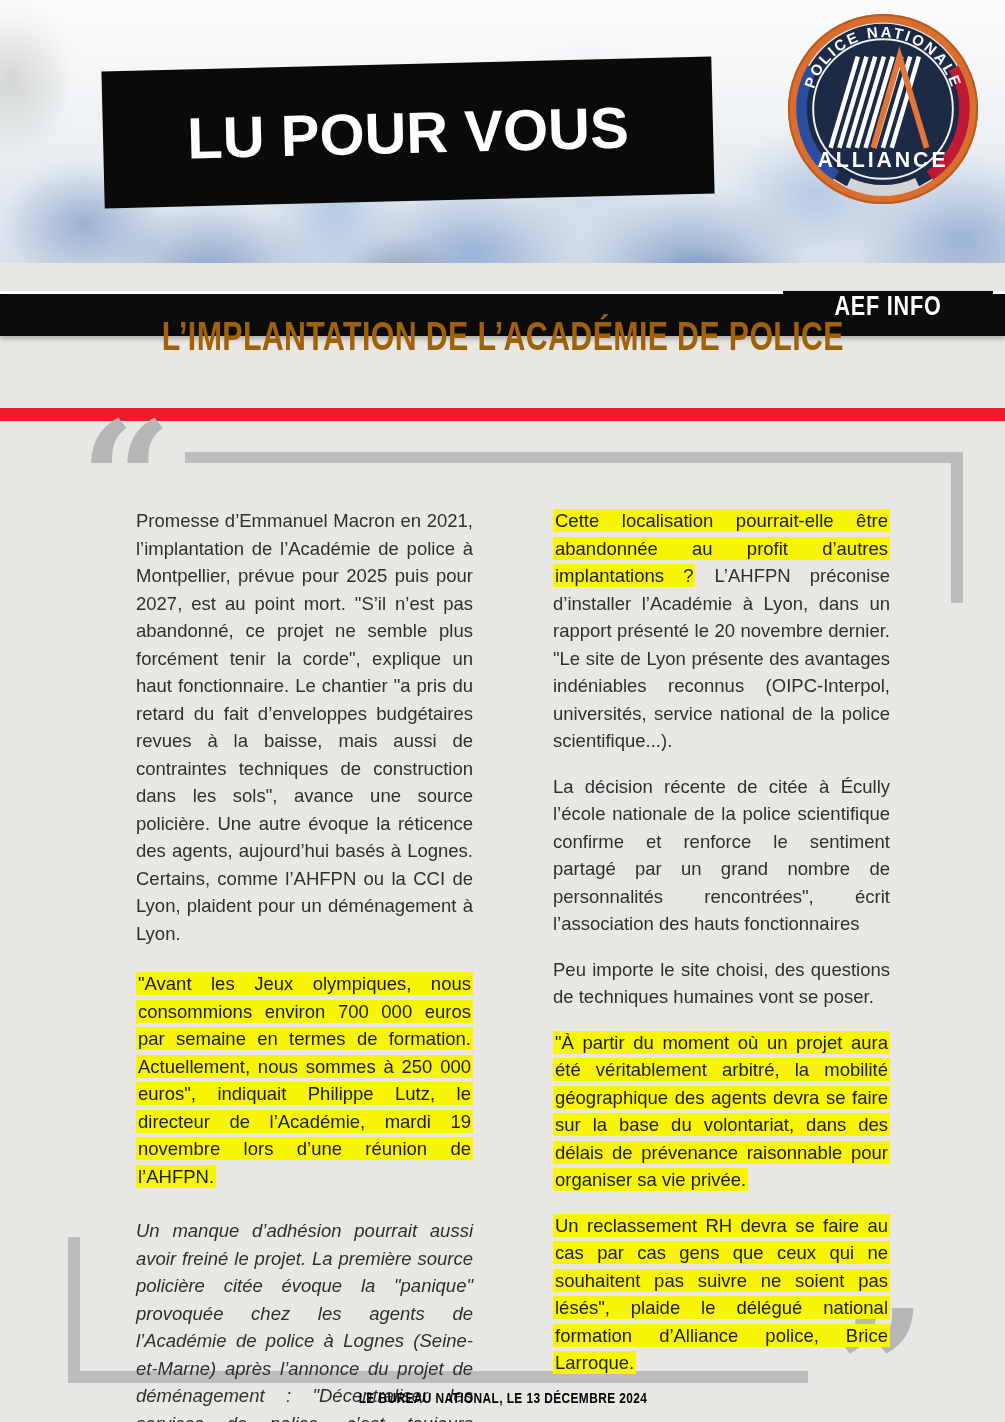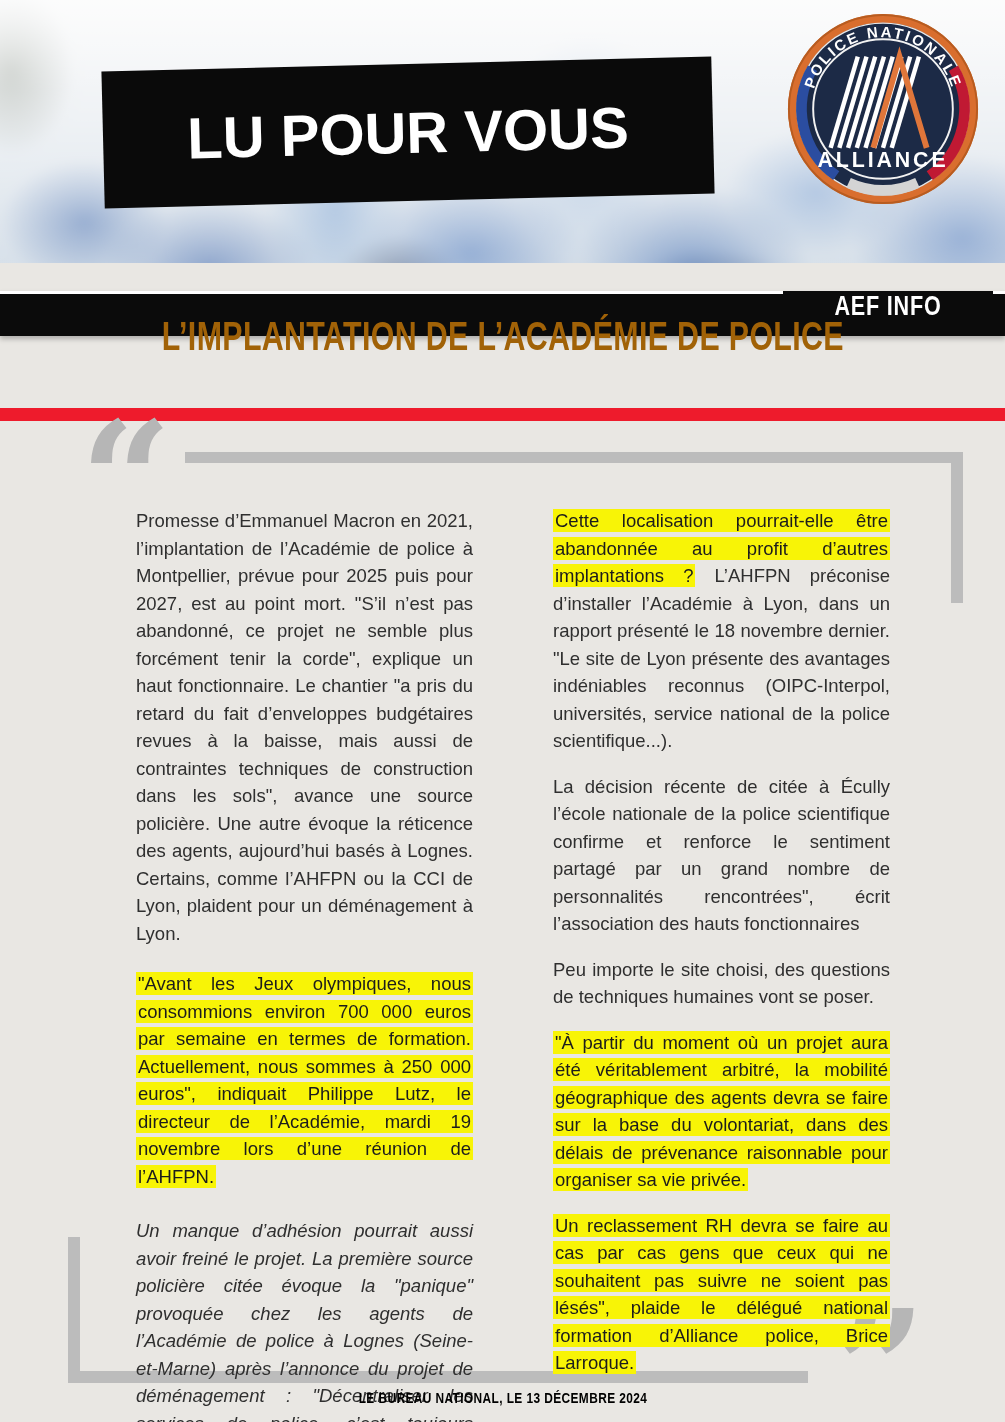--- a/index.html
+++ b/index.html
@@ -135,21 +135,21 @@
   <div class="gbar gbar-bot-h"></div>
   <div class="q q-close">”</div>
 
   <main class="columns">
     <div class="col">
       <p>Promesse d’Emmanuel Macron en 2021, l’implantation de l’Académie de police à Montpellier, prévue pour 2025 puis pour 2027, est au point mort. "S’il n’est pas abandonné, ce projet ne semble plus forcément tenir la corde", explique un haut fonctionnaire. Le chantier "a pris du retard du fait d’enveloppes budgétaires revues à la baisse, mais aussi de contraintes techniques de construction dans les sols", avance une source policière. Une autre évoque la réticence des agents, aujourd’hui basés à Lognes. Certains, comme l’AHFPN ou la CCI de Lyon, plaident pour un déménagement à Lyon.</p>
       <p class="sp1"><mark>"Avant les Jeux olympiques, nous consommions environ 700 000 euros par semaine en termes de formation. Actuellement, nous sommes à 250 000 euros", indiquait Philippe Lutz, le directeur de l’Académie, mardi 19 novembre lors d’une réunion de l’AHFPN.</mark></p>
       <p class="sp2">Un manque d’adhésion pourrait aussi avoir freiné le projet. La première source policière citée évoque la "panique" provoquée chez les agents de l’Académie de police à Lognes (Seine-et-Marne) après l’annonce du projet de déménagement : "Décentraliser les services de police, c’est toujours compliqué. Les gens ont une vie établie en région parisienne."</p>
     </div>
     <div class="col">
-      <p><mark>Cette localisation pourrait-elle être abandonnée au profit d’autres implantations ?</mark><span> L’AHFPN préconise d’installer l’Académie à Lyon, dans un rapport présenté le 18 novembre dernier. "Le site de Lyon présente des avantages indéniables reconnus (OIPC-Interpol, universités, service national de la police scientifique...).</span></p>
+      <p><mark>Cette localisation pourrait-elle être abandonnée au profit d’autres implantations ?</mark><span> L’AHFPN préconise d’installer l’Académie à Lyon, dans un rapport présenté le 20 novembre dernier. "Le site de Lyon présente des avantages indéniables reconnus (OIPC-Interpol, universités, service national de la police scientifique...).</span></p>
       <p>La décision récente de citée à Écully l’école nationale de la police scientifique confirme et renforce le sentiment partagé par un grand nombre de personnalités rencontrées", écrit l’association des hauts fonctionnaires</p>
       <p class="sp3">Peu importe le site choisi, des questions de techniques humaines vont se poser.</p>
       <p><mark>"À partir du moment où un projet aura été véritablement arbitré, la mobilité géographique des agents devra se faire sur la base du volontariat, dans des délais de prévenance raisonnable pour organiser sa vie privée.</mark></p>
       <p><mark>Un reclassement RH devra se faire au cas par cas gens que ceux qui ne souhaitent pas suivre ne soient pas lésés", plaide le délégué national formation d’Alliance police, Brice Larroque.</mark></p>
     </div>
   </main>
 
   <footer class="byline">
     <span>LE BUREAU NATIONAL, LE 13 DÉCEMBRE 2024</span>
   </footer>

